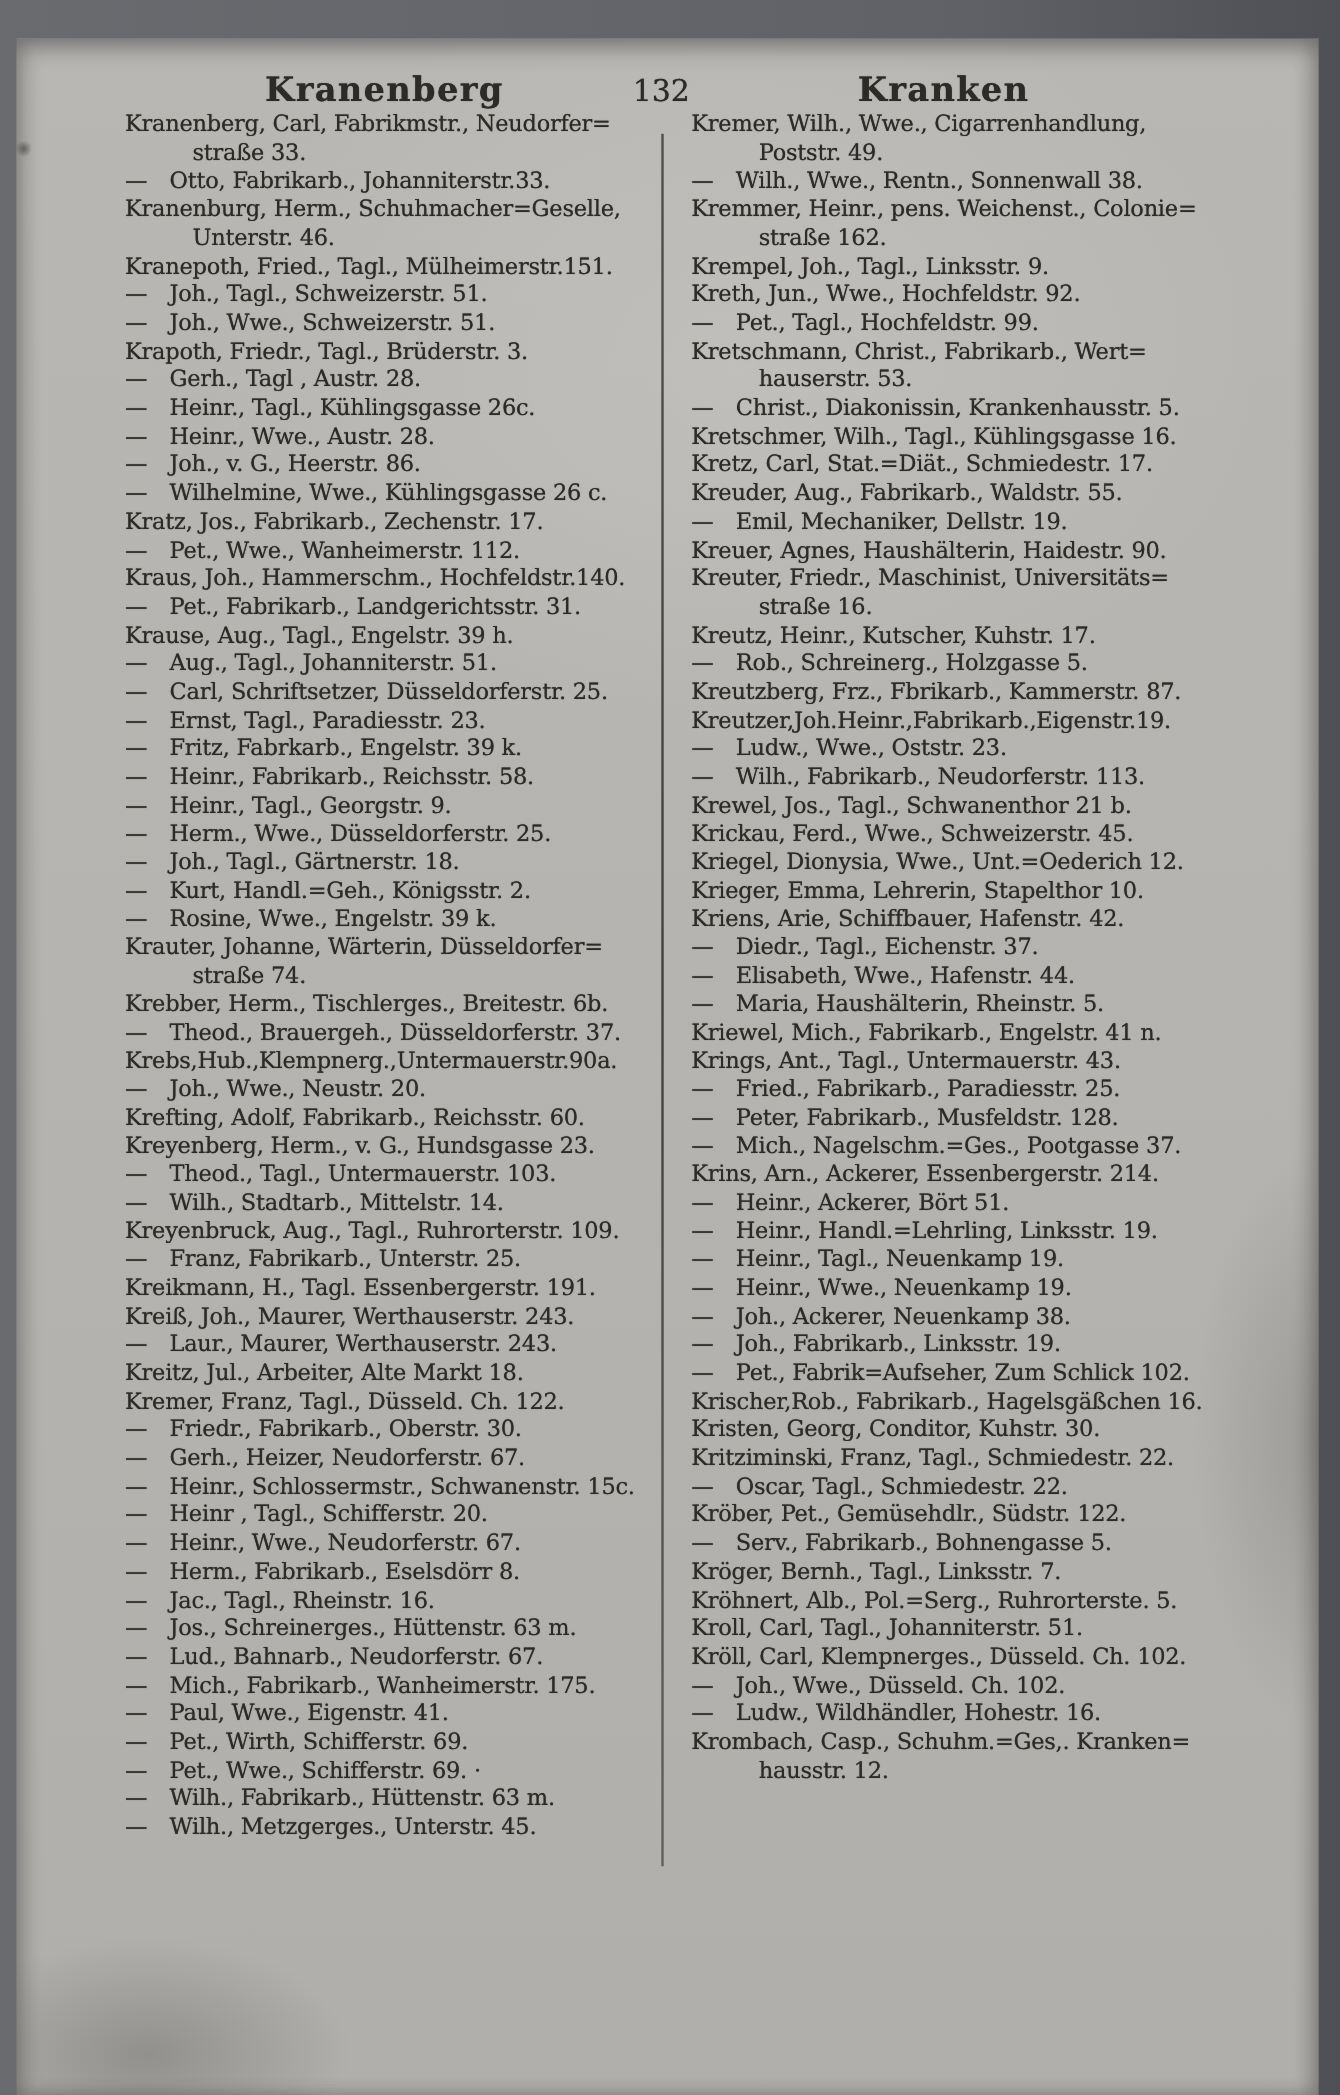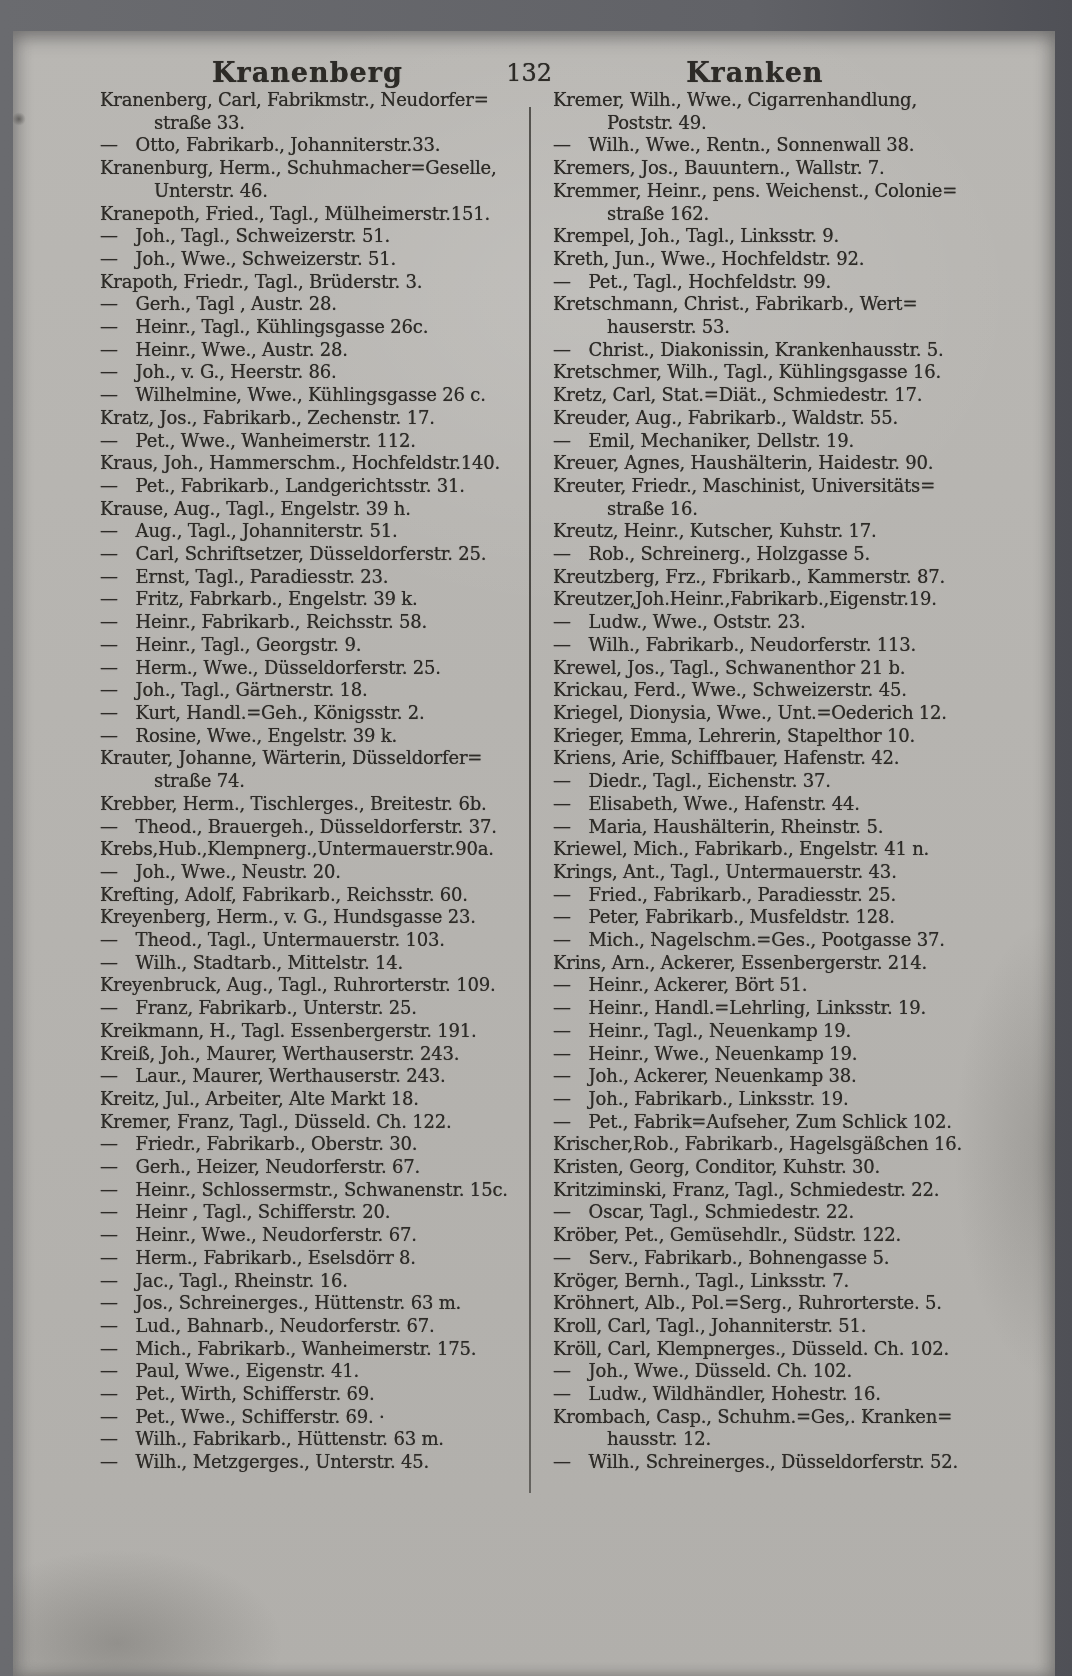--- a/index.html
+++ b/index.html
@@ -55,20 +55,20 @@
     </div>
 
     <div class="divider"></div>
 
     <div class="col col-left"><div class="entry">Kranenberg, Carl, Fabrikmstr., Neudorfer=
 straße 33.</div><div class="entry">— Otto, Fabrikarb., Johanniterstr.33.</div><div class="entry">Kranenburg, Herm., Schuhmacher=Geselle,
 Unterstr. 46.</div><div class="entry">Kranepoth, Fried., Tagl., Mülheimerstr.151.</div><div class="entry">— Joh., Tagl., Schweizerstr. 51.</div><div class="entry">— Joh., Wwe., Schweizerstr. 51.</div><div class="entry">Krapoth, Friedr., Tagl., Brüderstr. 3.</div><div class="entry">— Gerh., Tagl , Austr. 28.</div><div class="entry">— Heinr., Tagl., Kühlingsgasse 26c.</div><div class="entry">— Heinr., Wwe., Austr. 28.</div><div class="entry">— Joh., v. G., Heerstr. 86.</div><div class="entry">— Wilhelmine, Wwe., Kühlingsgasse 26 c.</div><div class="entry">Kratz, Jos., Fabrikarb., Zechenstr. 17.</div><div class="entry">— Pet., Wwe., Wanheimerstr. 112.</div><div class="entry">Kraus, Joh., Hammerschm., Hochfeldstr.140.</div><div class="entry">— Pet., Fabrikarb., Landgerichtsstr. 31.</div><div class="entry">Krause, Aug., Tagl., Engelstr. 39 h.</div><div class="entry">— Aug., Tagl., Johanniterstr. 51.</div><div class="entry">— Carl, Schriftsetzer, Düsseldorferstr. 25.</div><div class="entry">— Ernst, Tagl., Paradiesstr. 23.</div><div class="entry">— Fritz, Fabrkarb., Engelstr. 39 k.</div><div class="entry">— Heinr., Fabrikarb., Reichsstr. 58.</div><div class="entry">— Heinr., Tagl., Georgstr. 9.</div><div class="entry">— Herm., Wwe., Düsseldorferstr. 25.</div><div class="entry">— Joh., Tagl., Gärtnerstr. 18.</div><div class="entry">— Kurt, Handl.=Geh., Königsstr. 2.</div><div class="entry">— Rosine, Wwe., Engelstr. 39 k.</div><div class="entry">Krauter, Johanne, Wärterin, Düsseldorfer=
 straße 74.</div><div class="entry">Krebber, Herm., Tischlerges., Breitestr. 6b.</div><div class="entry">— Theod., Brauergeh., Düsseldorferstr. 37.</div><div class="entry">Krebs,Hub.,Klempnerg.,Untermauerstr.90a.</div><div class="entry">— Joh., Wwe., Neustr. 20.</div><div class="entry">Krefting, Adolf, Fabrikarb., Reichsstr. 60.</div><div class="entry">Kreyenberg, Herm., v. G., Hundsgasse 23.</div><div class="entry">— Theod., Tagl., Untermauerstr. 103.</div><div class="entry">— Wilh., Stadtarb., Mittelstr. 14.</div><div class="entry">Kreyenbruck, Aug., Tagl., Ruhrorterstr. 109.</div><div class="entry">— Franz, Fabrikarb., Unterstr. 25.</div><div class="entry">Kreikmann, H., Tagl. Essenbergerstr. 191.</div><div class="entry">Kreiß, Joh., Maurer, Werthauserstr. 243.</div><div class="entry">— Laur., Maurer, Werthauserstr. 243.</div><div class="entry">Kreitz, Jul., Arbeiter, Alte Markt 18.</div><div class="entry">Kremer, Franz, Tagl., Düsseld. Ch. 122.</div><div class="entry">— Friedr., Fabrikarb., Oberstr. 30.</div><div class="entry">— Gerh., Heizer, Neudorferstr. 67.</div><div class="entry">— Heinr., Schlossermstr., Schwanenstr. 15c.</div><div class="entry">— Heinr , Tagl., Schifferstr. 20.</div><div class="entry">— Heinr., Wwe., Neudorferstr. 67.</div><div class="entry">— Herm., Fabrikarb., Eselsdörr 8.</div><div class="entry">— Jac., Tagl., Rheinstr. 16.</div><div class="entry">— Jos., Schreinerges., Hüttenstr. 63 m.</div><div class="entry">— Lud., Bahnarb., Neudorferstr. 67.</div><div class="entry">— Mich., Fabrikarb., Wanheimerstr. 175.</div><div class="entry">— Paul, Wwe., Eigenstr. 41.</div><div class="entry">— Pet., Wirth, Schifferstr. 69.</div><div class="entry">— Pet., Wwe., Schifferstr. 69. ·</div><div class="entry">— Wilh., Fabrikarb., Hüttenstr. 63 m.</div><div class="entry">— Wilh., Metzgerges., Unterstr. 45.</div></div>
 
     <div class="col col-right"><div class="entry">Kremer, Wilh., Wwe., Cigarrenhandlung,
-Poststr. 49.</div><div class="entry">— Wilh., Wwe., Rentn., Sonnenwall 38.</div><div class="entry">Kremers, Jos., Bauuntern., Wallstr. 7.</div><div class="entry">Kremmer, Heinr., pens. Weichenst., Colonie=
+Poststr. 49.</div><div class="entry">— Wilh., Wwe., Rentn., Sonnenwall 38.</div><div class="entry">Kremmer, Heinr., pens. Weichenst., Colonie=
 straße 162.</div><div class="entry">Krempel, Joh., Tagl., Linksstr. 9.</div><div class="entry">Kreth, Jun., Wwe., Hochfeldstr. 92.</div><div class="entry">— Pet., Tagl., Hochfeldstr. 99.</div><div class="entry">Kretschmann, Christ., Fabrikarb., Wert=
 hauserstr. 53.</div><div class="entry">— Christ., Diakonissin, Krankenhausstr. 5.</div><div class="entry">Kretschmer, Wilh., Tagl., Kühlingsgasse 16.</div><div class="entry">Kretz, Carl, Stat.=Diät., Schmiedestr. 17.</div><div class="entry">Kreuder, Aug., Fabrikarb., Waldstr. 55.</div><div class="entry">— Emil, Mechaniker, Dellstr. 19.</div><div class="entry">Kreuer, Agnes, Haushälterin, Haidestr. 90.</div><div class="entry">Kreuter, Friedr., Maschinist, Universitäts=
 straße 16.</div><div class="entry">Kreutz, Heinr., Kutscher, Kuhstr. 17.</div><div class="entry">— Rob., Schreinerg., Holzgasse 5.</div><div class="entry">Kreutzberg, Frz., Fbrikarb., Kammerstr. 87.</div><div class="entry">Kreutzer,Joh.Heinr.,Fabrikarb.,Eigenstr.19.</div><div class="entry">— Ludw., Wwe., Oststr. 23.</div><div class="entry">— Wilh., Fabrikarb., Neudorferstr. 113.</div><div class="entry">Krewel, Jos., Tagl., Schwanenthor 21 b.</div><div class="entry">Krickau, Ferd., Wwe., Schweizerstr. 45.</div><div class="entry">Kriegel, Dionysia, Wwe., Unt.=Oederich 12.</div><div class="entry">Krieger, Emma, Lehrerin, Stapelthor 10.</div><div class="entry">Kriens, Arie, Schiffbauer, Hafenstr. 42.</div><div class="entry">— Diedr., Tagl., Eichenstr. 37.</div><div class="entry">— Elisabeth, Wwe., Hafenstr. 44.</div><div class="entry">— Maria, Haushälterin, Rheinstr. 5.</div><div class="entry">Kriewel, Mich., Fabrikarb., Engelstr. 41 n.</div><div class="entry">Krings, Ant., Tagl., Untermauerstr. 43.</div><div class="entry">— Fried., Fabrikarb., Paradiesstr. 25.</div><div class="entry">— Peter, Fabrikarb., Musfeldstr. 128.</div><div class="entry">— Mich., Nagelschm.=Ges., Pootgasse 37.</div><div class="entry">Krins, Arn., Ackerer, Essenbergerstr. 214.</div><div class="entry">— Heinr., Ackerer, Bört 51.</div><div class="entry">— Heinr., Handl.=Lehrling, Linksstr. 19.</div><div class="entry">— Heinr., Tagl., Neuenkamp 19.</div><div class="entry">— Heinr., Wwe., Neuenkamp 19.</div><div class="entry">— Joh., Ackerer, Neuenkamp 38.</div><div class="entry">— Joh., Fabrikarb., Linksstr. 19.</div><div class="entry">— Pet., Fabrik=Aufseher, Zum Schlick 102.</div><div class="entry">Krischer,Rob., Fabrikarb., Hagelsgäßchen 16.</div><div class="entry">Kristen, Georg, Conditor, Kuhstr. 30.</div><div class="entry">Kritziminski, Franz, Tagl., Schmiedestr. 22.</div><div class="entry">— Oscar, Tagl., Schmiedestr. 22.</div><div class="entry">Kröber, Pet., Gemüsehdlr., Südstr. 122.</div><div class="entry">— Serv., Fabrikarb., Bohnengasse 5.</div><div class="entry">Kröger, Bernh., Tagl., Linksstr. 7.</div><div class="entry">Kröhnert, Alb., Pol.=Serg., Ruhrorterste. 5.</div><div class="entry">Kroll, Carl, Tagl., Johanniterstr. 51.</div><div class="entry">Kröll, Carl, Klempnerges., Düsseld. Ch. 102.</div><div class="entry">— Joh., Wwe., Düsseld. Ch. 102.</div><div class="entry">— Ludw., Wildhändler, Hohestr. 16.</div><div class="entry">Krombach, Casp., Schuhm.=Ges,. Kranken=
-hausstr. 12.</div><div class="entry">— Wilh., Schreinerges., Düsseldorferstr. 52.</div></div>
+hausstr. 12.</div></div>
 
   </div>
 </div>
 
 </body></html>

